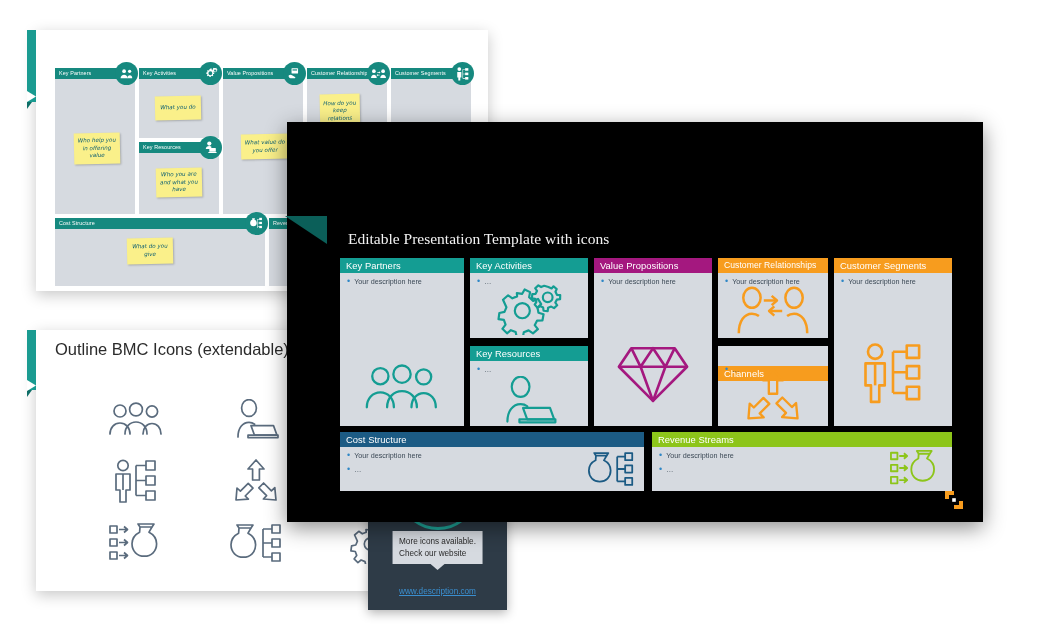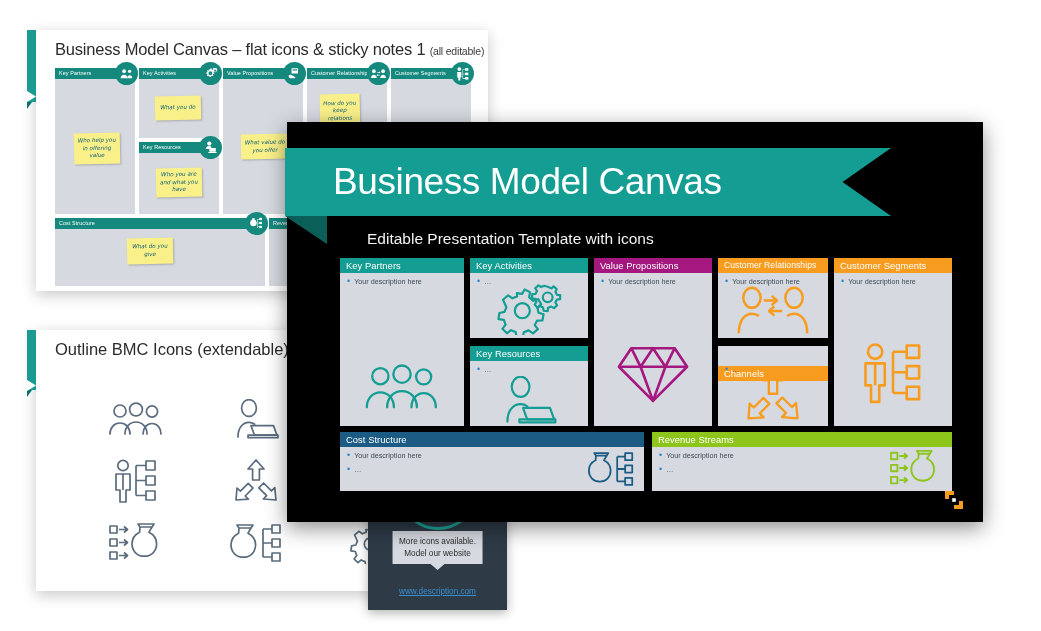--- a/index.html
+++ b/index.html
@@ -68,21 +68,21 @@
   
   #panel{left:368px;top:500px;width:139px;height:110px;background:#2e3b47;box-shadow:0 3px 10px rgba(0,0,0,.3);}
   .panel-arc{
     position:absolute;left:50%;top:-24px;transform:translateX(-50%);
     width:62px;height:48px;border:3px solid #1fa79b;border-radius:50%;
     background:transparent;
   }
   .tooltip{
     position:absolute;left:50%;top:31px;transform:translateX(-50%);
     background:#d6dae0;color:#2b2b2b;font-size:8.2px;line-height:11.5px;
-    text-align:center;padding:5px 7px;white-space:nowrap;
+    text-align:left;padding:5px 7px;white-space:nowrap;
   }
   .tooltip::after{
     content:"";position:absolute;left:50%;bottom:-6px;transform:translateX(-50%);
     border-left:7px solid transparent;border-right:7px solid transparent;
     border-top:6px solid #d6dae0;
   }
   .panel-link{
     position:absolute;left:0;right:0;top:87px;text-align:center;
     color:#3a8fd0;font-size:8.2px;text-decoration:underline;
   }
@@ -97,21 +97,21 @@
   }
   .banner-fold{
     position:absolute;left:0;top:68px;width:42px;height:28px;background:#0b5f59;
     clip-path:polygon(0 0,100% 0,100% 100%);
   }
   .dark-title{
     position:absolute;left:48px;top:13px;color:#fff;font-size:37px;font-weight:400;
     letter-spacing:-.4px;white-space:nowrap;
   }
   .dark-sub{
-    position:absolute;left:80px;top:108px;color:#f2f2f2;font-size:15.5px;white-space:nowrap;
+    position:absolute;left:61px;top:108px;color:#f2f2f2;font-size:15.5px;white-space:nowrap;font-family:Liberation Serif, serif;
   }
 
   .canvas{position:absolute;left:53px;top:136px;width:632px;height:233px;}
   .card{position:absolute;background:#d6dae0;}
   .card-hd{
     position:absolute;left:0;top:0;width:100%;height:15px;color:#fff;
     font-size:9.4px;line-height:15px;padding-left:6px;box-sizing:border-box;
     white-space:nowrap;overflow:hidden;letter-spacing:.05px;
   }
   .card-hd::after{ 
@@ -127,24 +127,20 @@
 </style>
 </head>
 <body>
 
 <div class="stage">
 
   <div class="slide" id="slide1">
     <div class="ribbon-tab" style="top:0;height:72px;"></div>
     <div class="ribbon-notch" style="top:61px;"></div>
 
-    <div class="s1-title">
-      <span>Business Model Canvas – flat icons &amp; sticky notes 1</span>
-      <span class="sub">(all editable)</span>
-    </div>
 
     <div class="s1-grid">
 
       <div class="bmcbox" style="left:0;top:0;width:80px;height:146px;">
         <div class="bmchead">Key Partners</div>
       </div>
       <div class="bmcicon" style="left:60px;top:-6px;width:23px;height:23px;">
         <svg width="14" height="11" viewBox="0 0 24 18" fill="#fff">
             <circle cx="7" cy="5" r="3.2"></circle>
             <circle cx="16.5" cy="5.2" r="2.8"></circle>
@@ -339,31 +335,27 @@
           <circle cx="42.4" cy="11" r="4"></circle>
         </svg>
       </div>
     </div>
   </div>
 
   <div class="slide" id="panel">
     <div class="panel-arc"></div>
     <div class="tooltip">
       <div>More icons available.</div>
-      <div>Model our website</div>
+      <div>Check our website</div>
     </div>
     <div class="panel-link">www.description.com</div>
   </div>
 
   <div class="slide" id="dark">
 
-    <div class="banner-wrap">
-      <div class="banner"></div>
-      <div class="dark-title">Business Model Canvas</div>
-    </div>
     <div class="banner-fold" style="position:absolute;left:-2px;top:94px;"></div>
     <div class="dark-sub">Editable Presentation Template with icons</div>
 
     <div class="canvas">
 
       <div class="card" style="left:0;top:0;width:124px;height:168px;">
         <div class="card-hd" style="background:#149d93;--fold:#0c6f68;">Key Partners</div>
         <div class="bullets">
           <div class="bl">
               <span class="dot">•</span>

